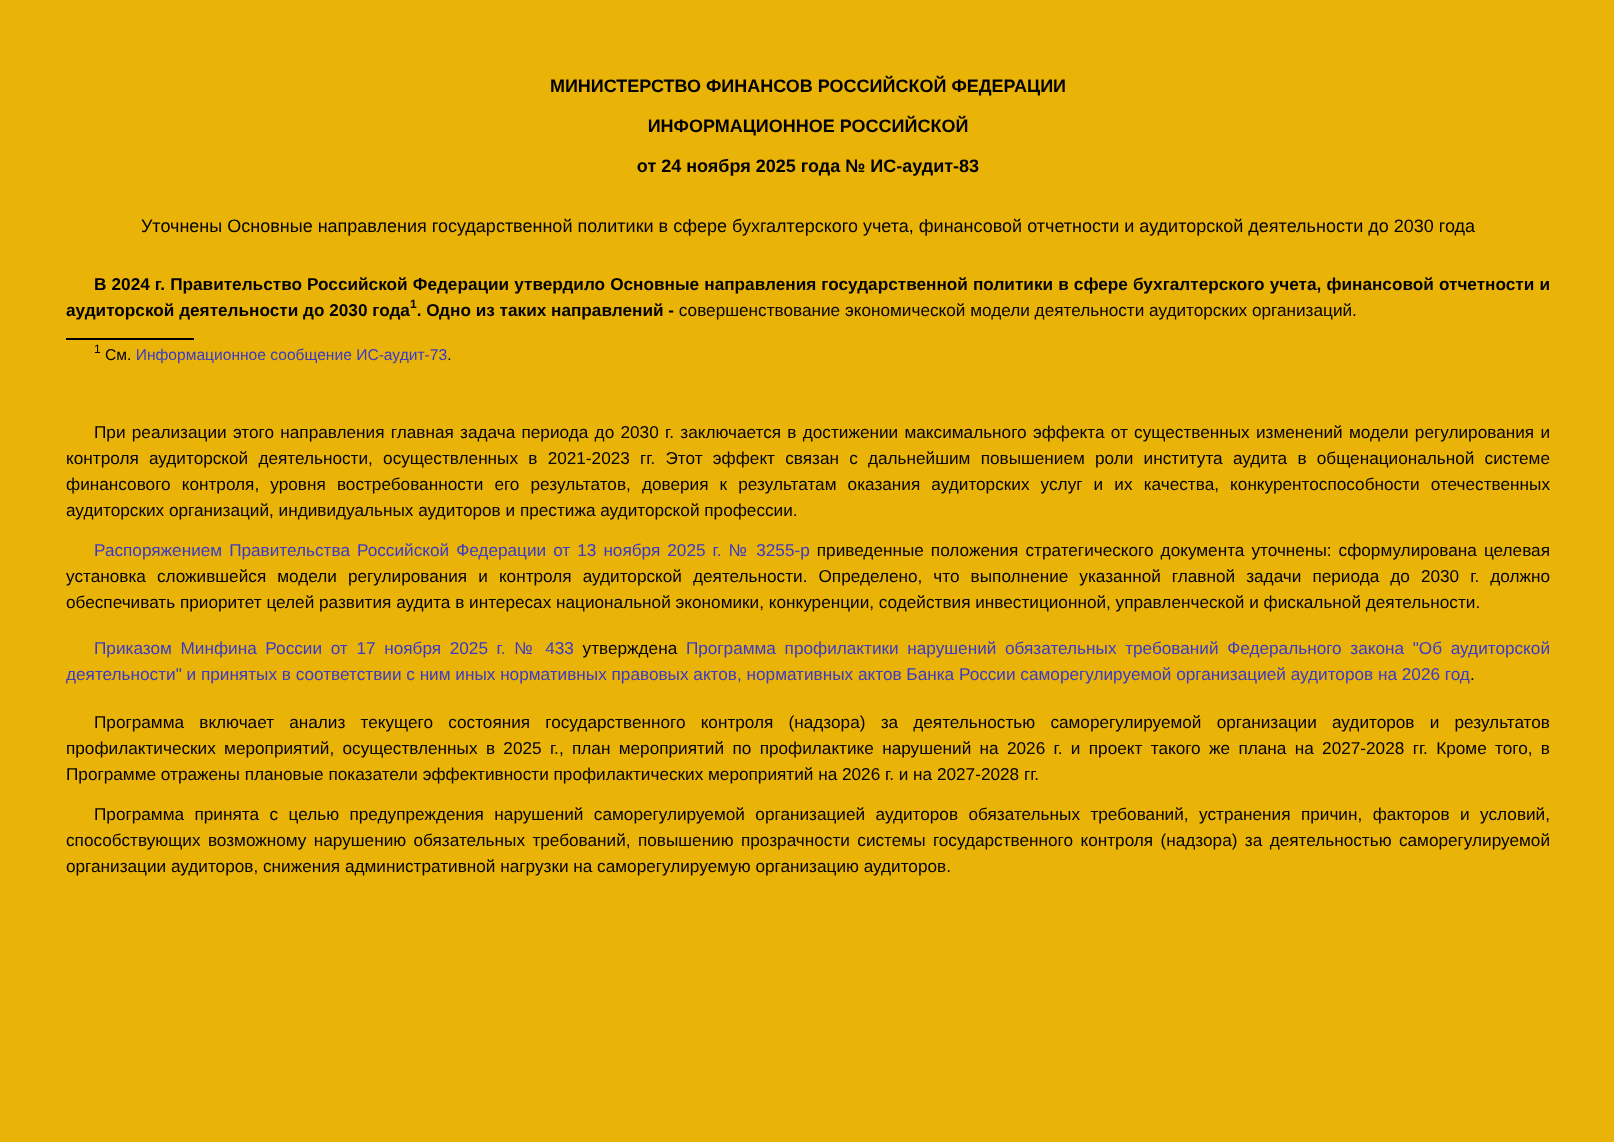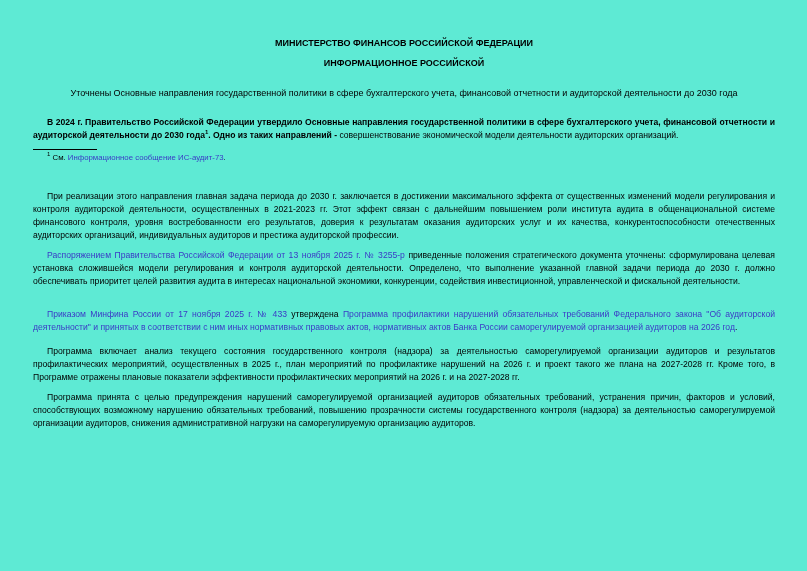--- a/index.html
+++ b/index.html
@@ -1,19 +1,19 @@
 <!DOCTYPE html>
 <html><head>
 <meta charset="utf-8">
 <style>
   html,body{margin:0;padding:0;background:#888;}
   .page{
     position:relative;
     width:807px;height:571px;
-    background:#5eead4;
+    background:#eab308;
     font-family:"Liberation Sans","DejaVu Sans",sans-serif;
     color:#000;
     overflow:hidden;
     box-sizing:border-box;
     padding:38px 32px 0 33px;
   }
   .c{text-align:center;}
   .b{font-weight:bold;}
   .hdr{font-size:9px;line-height:11px;}
   .hdr + .hdr{margin-top:9px;}
@@ -35,36 +35,37 @@
   .footnote{
     font-size:7.8px;
     line-height:10px;
     padding-left:14px;
     text-indent:0;
   }
   sup.fn{font-size:6px;vertical-align:super;line-height:0;}
   .gap-lg{margin-top:27px;}
   .gap-md{margin-top:8px;}
   .gap-h2{margin-top:26px;}
-  .gap-s2p1{margin-top:20px;}
+  .gap-s2p1{margin-top:10px;}
   .gap-s2p2{margin-top:11px;}
   .gap-s2p3{margin-top:7px;}
   a.doclink{
     color:#3a3ac6;
     text-decoration:none;
     cursor:pointer;
   }
 </style>
 </head>
 <body>
 
 <div class="page">
 
   <div class="hdr c b">МИНИСТЕРСТВО ФИНАНСОВ РОССИЙСКОЙ ФЕДЕРАЦИИ</div>
   <div class="hdr c b">ИНФОРМАЦИОННОЕ РОССИЙСКОЙ</div>
+  <div class="hdr c b">от 24 ноября 2025 года № ИС-аудит-83</div>
 
   <div class="sec-heading c">Уточнены Основные направления государственной политики в сфере бухгалтерского учета, финансовой отчетности и аудиторской деятельности до 2030 года</div>
 
   <div class="para p-first"><span class="b">В 2024 г. Правительство Российской Федерации утвердило Основные направления государственной политики в сфере бухгалтерского учета, финансовой отчетности и аудиторской деятельности до 2030 года</span><sup class="fn b">1</sup><span class="b">. Одно из таких направлений -</span><span> совершенствование экономической модели деятельности аудиторских организаций.</span></div>
 
   <div class="footnote-block">
     <div class="footnote-rule"></div>
     <div class="footnote"><sup class="fn">1</sup><span> См. </span><a class="doclink">Информационное сообщение ИС-аудит-73</a><span>.</span></div>
   </div>
 

